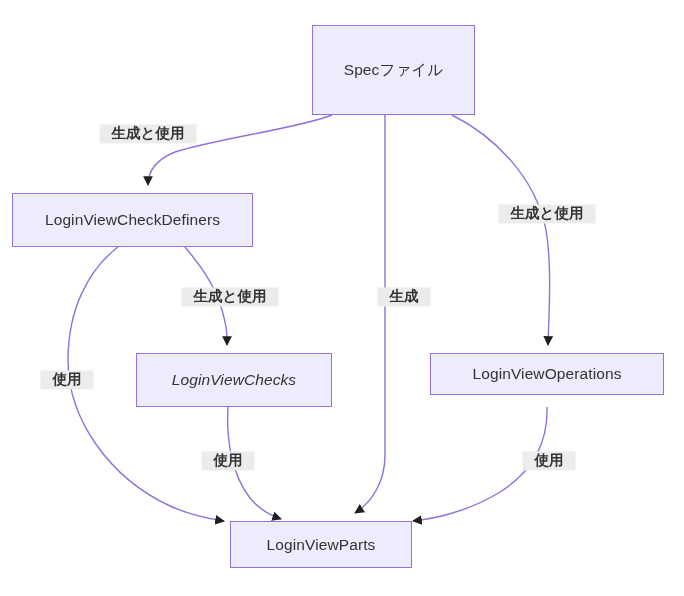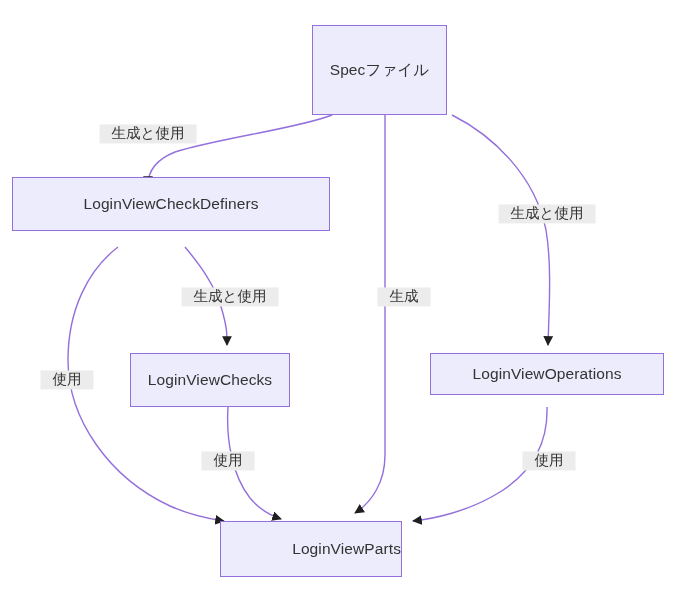--- a/index.html
+++ b/index.html
@@ -48,20 +48,21 @@
     position: absolute;
     background: #ececec;
     color: #333333;
     font-family: "Liberation Sans", "DejaVu Sans", sans-serif;
     font-size: 14.5px;
     line-height: 1.18;
     padding: 1px 12px;
     white-space: nowrap;
     z-index: 3;
     transform: translate(-50%, -50%);
+    font-weight: bold;
   }
 </style>
 </head>
 <body>
 
 <div id="diagram-root">
 
   <svg id="edge-layer" viewBox="0 0 684 596" width="684" height="596" xmlns="http://www.w3.org/2000/svg">
     <defs>
       <marker id="arrow" viewBox="0 0 10 10" refX="9" refY="5" markerWidth="7" markerHeight="7" orient="auto-start-reverse">
@@ -77,37 +78,37 @@
 
     <path d="M 118 247 C 88 270, 68 310, 68 360 C 68 420, 110 478, 170 506 C 190 515, 210 519, 224 521" fill="none" stroke="#9370db" stroke-width="1.4" marker-end="url(#arrow)"></path>
 
     <path d="M 185 247 C 200 265, 215 285, 222 310 C 227 328, 227 333, 227 345" fill="none" stroke="#9370db" stroke-width="1.4" marker-end="url(#arrow)"></path>
 
     <path d="M 228 407 C 226 440, 232 475, 250 498 C 260 510, 272 516, 281 519" fill="none" stroke="#9370db" stroke-width="1.4" marker-end="url(#arrow)"></path>
 
     <path d="M 547 407 C 548 440, 535 470, 500 492 C 468 512, 432 519, 413 521" fill="none" stroke="#9370db" stroke-width="1.4" marker-end="url(#arrow)"></path>
   </svg>
 
-  <div class="node" style="left:312px; top:25px; width:135px; height:90px;">
+  <div class="node" style="left:312px; top:25px; width:163px; height:90px;">
     <span class="node-label">Specファイル</span>
   </div>
 
-  <div class="node" style="left:12px; top:177px; width:318px; height:54px;">
+  <div class="node" style="left:12px; top:193px; width:241px; height:54px;">
     <span class="node-label">LoginViewCheckDefiners</span>
   </div>
 
-  <div class="node" style="left:130px; top:353px; width:160px; height:54px;">
+  <div class="node" style="left:136px; top:353px; width:196px; height:54px;font-style:italic;">
     <span class="node-label">LoginViewChecks</span>
   </div>
 
   <div class="node" style="left:430px; top:353px; width:234px; height:42px;">
     <span class="node-label">LoginViewOperations</span>
   </div>
 
-  <div class="node" style="left:220px; top:521px; width:182px; height:56px;justify-content:flex-end;">
+  <div class="node" style="left:230px; top:521px; width:182px; height:47px;">
     <span class="node-label">LoginViewParts</span>
   </div>
 
   <div class="edge-label" style="left:148px; top:134px;">生成と使用</div>
 
   <div class="edge-label" style="left:404px; top:297px;">生成</div>
 
   <div class="edge-label" style="left:547px; top:214px;">生成と使用</div>
 
   <div class="edge-label" style="left:67px; top:380px;">使用</div>

